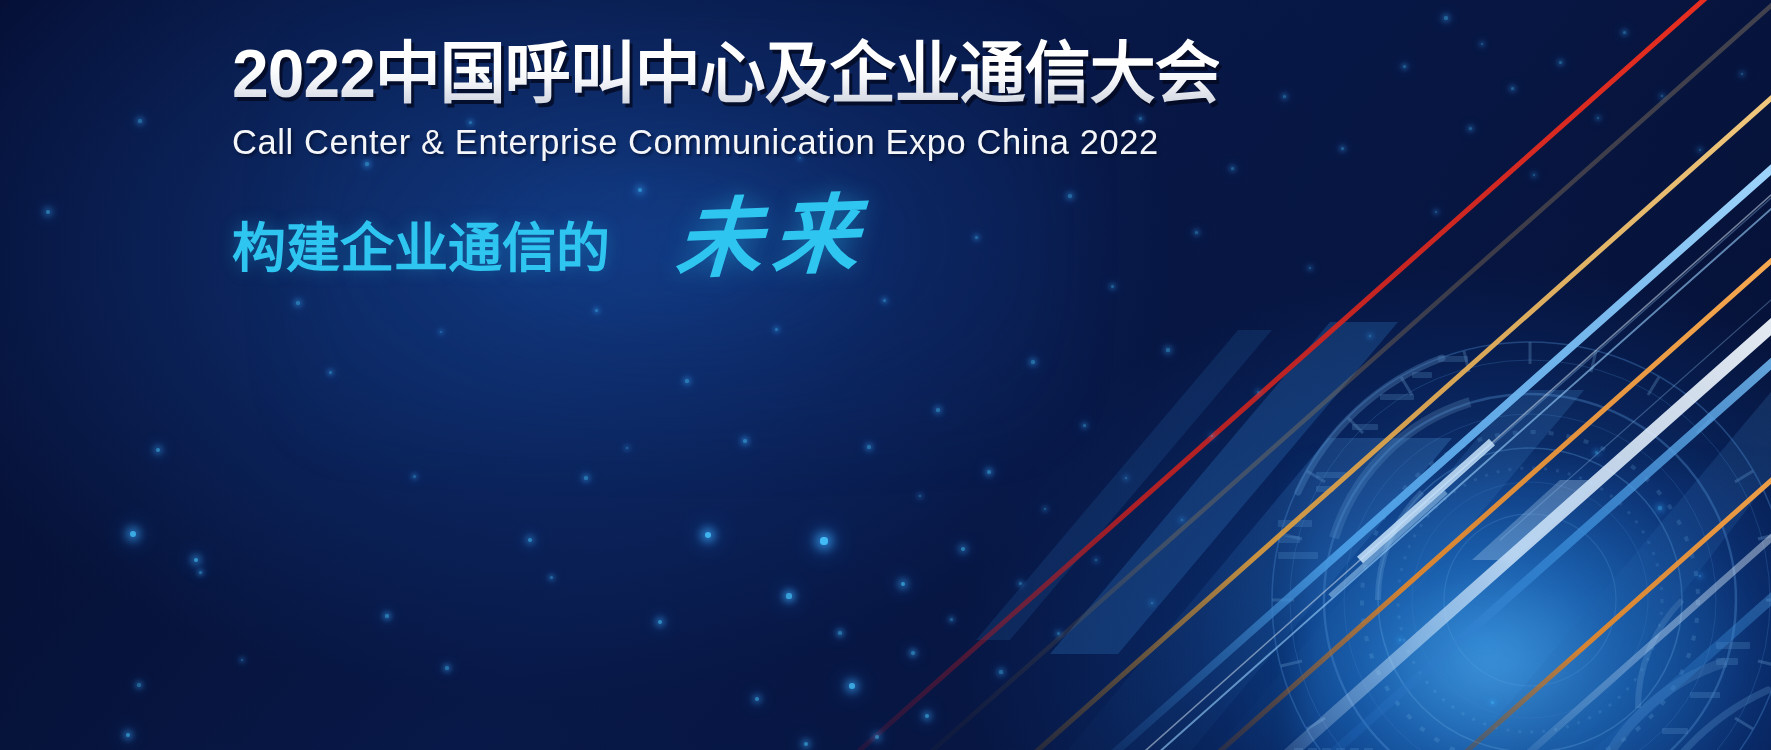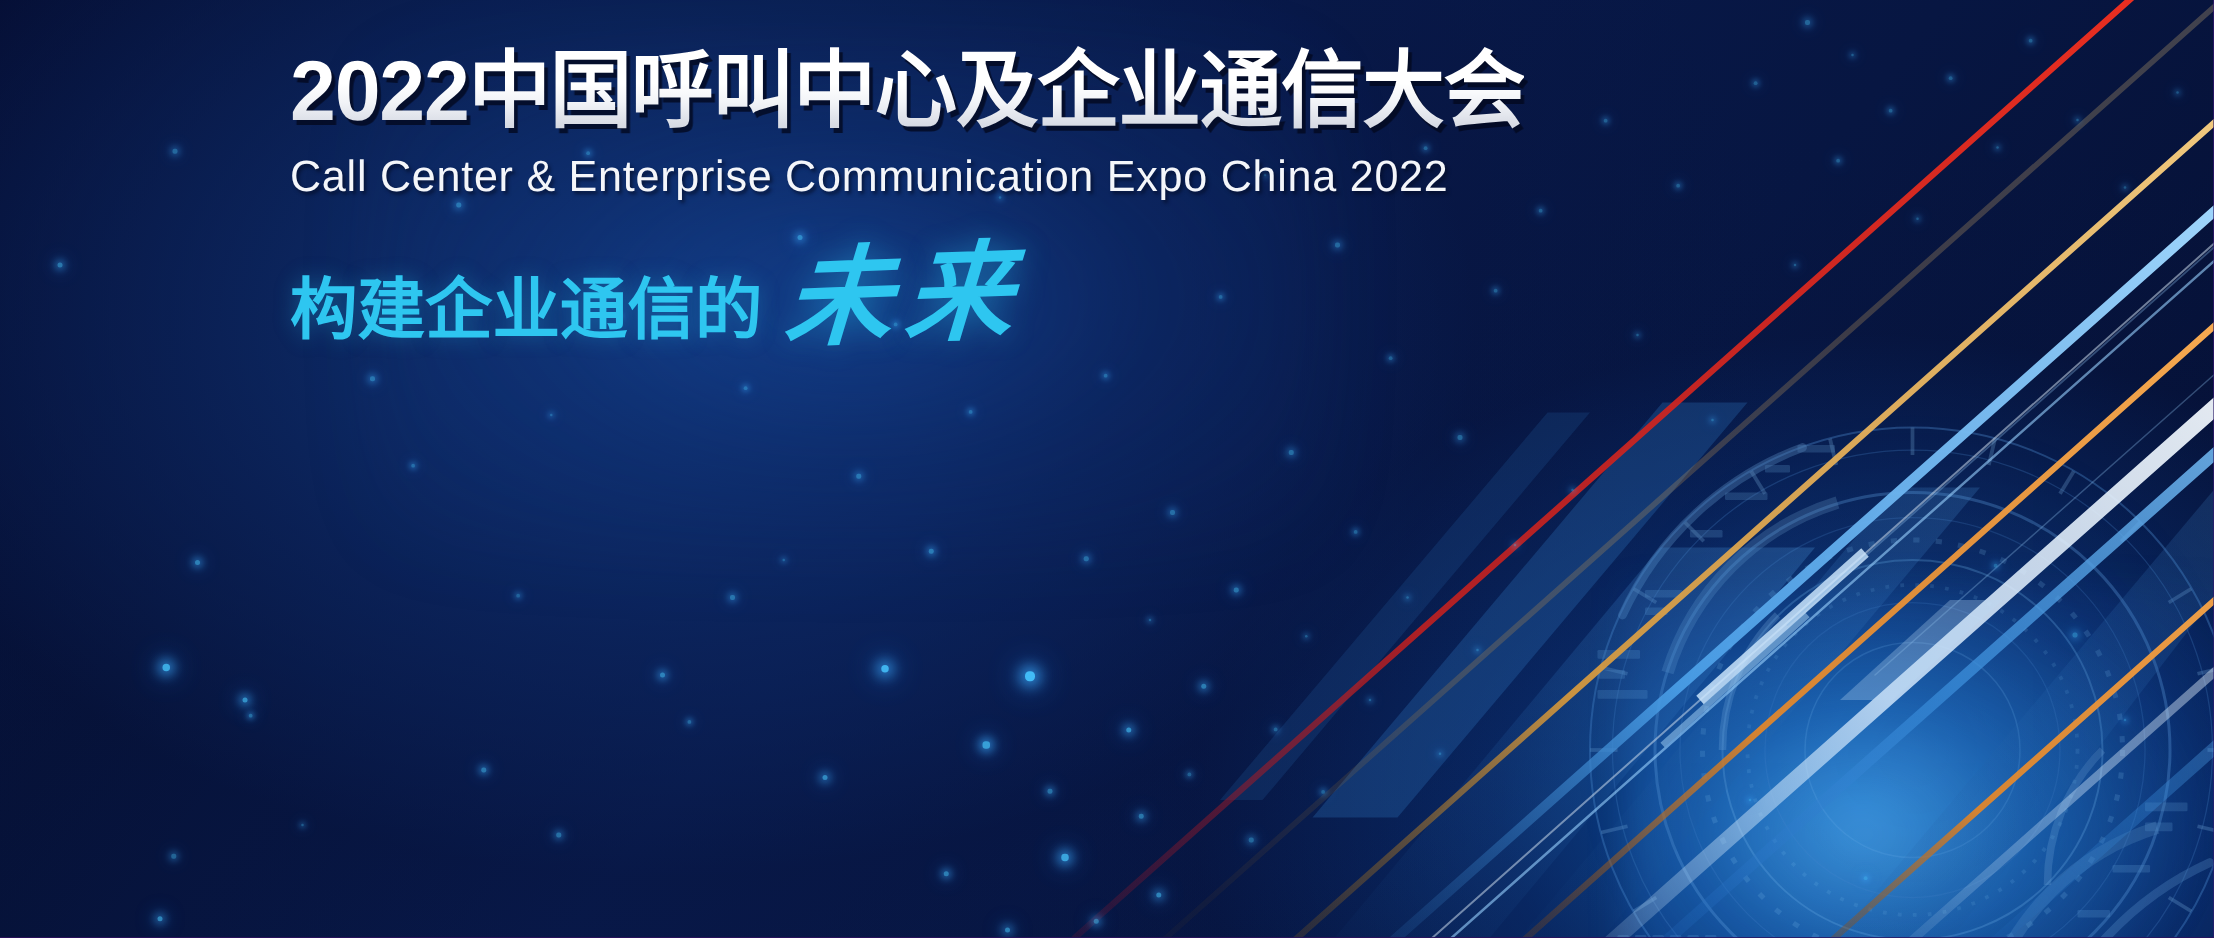--- a/index.html
+++ b/index.html
@@ -132,20 +132,21 @@
     text-shadow: 2px 2px 3px rgba(3,10,34,0.66);
     transform: scaleX(0.985);
     transform-origin: left center;
   }
 
   .tagline {
     margin-top: 44px;
     display: flex;
     align-items: baseline;
     white-space: nowrap;
+    gap: 48px;
   }
   .tagline-lead {
     font-family: "Liberation Sans", "DejaVu Sans", sans-serif;
     font-size: 54px;
     line-height: 62px;
     font-weight: 700;
     color: #2ec6f0;
     letter-spacing: 0px;
     text-shadow: 0 0 16px rgba(38,178,230,0.35);
   }

